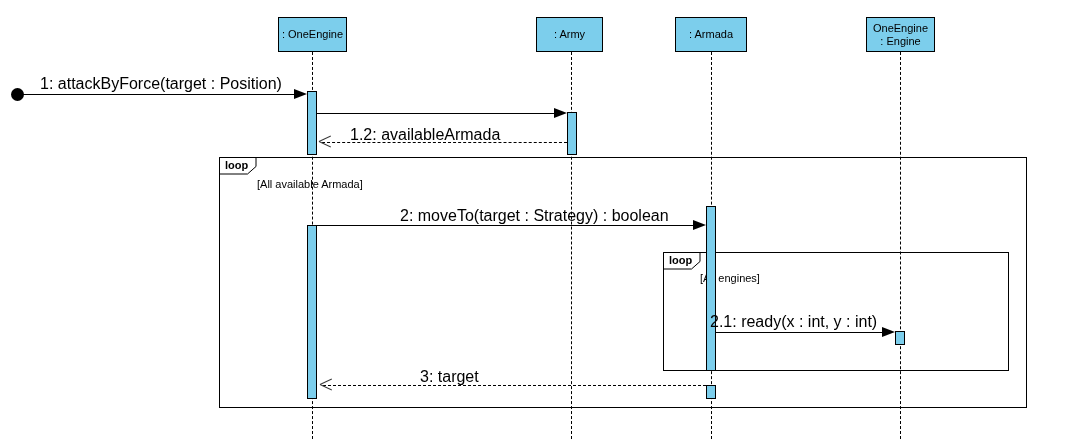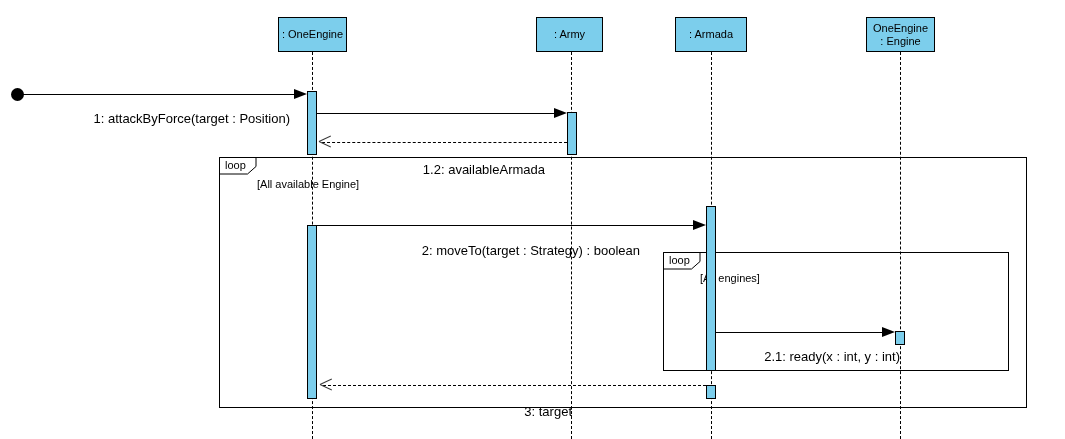--- a/index.html
+++ b/index.html
@@ -13,47 +13,47 @@
   .pbox{
     position:absolute;top:17px;height:35px;background:#7CCEEC;border:1px solid #000;
     box-sizing:border-box;display:flex;flex-direction:column;align-items:center;justify-content:center;
     font-size:11px;line-height:13px;white-space:nowrap;
   }
   
   .act{position:absolute;width:10px;background:#7CCEEC;border:1px solid #000;box-sizing:border-box;}
   
   .frame{position:absolute;border:1px solid #000;box-sizing:border-box;background:transparent;}
   .tab{position:absolute;left:-1px;top:-1px;}
-  .tab-label{position:absolute;left:5px;top:1px;font-weight:normal;font-size:11px;text-align:right;}
+  .tab-label{position:absolute;left:5px;top:1px;font-weight:bold;font-size:11px;text-align:right;}
   .guard{position:absolute;font-size:11px;white-space:nowrap;}
   
   .hline{position:absolute;height:0;border-top:1.2px solid #000;}
   .hdash{position:absolute;height:0;border-top:1.2px dashed #000;}
-  .msg-label{position:absolute;font-size:13px;text-align:right;white-space:nowrap;margin-top:36px;}
+  .msg-label{position:absolute;font-size:16px;text-align:left;white-space:nowrap;}
   .arrow-right{position:absolute;width:0;height:0;border-top:5px solid transparent;
     border-bottom:5px solid transparent;border-left:13px solid #000;}
   .chev{position:absolute;width:13px;height:0;border-top:1.4px solid #3a3a3a;transform-origin:left center;}
   .start-node{position:absolute;width:13px;height:13px;background:#000;border-radius:50%;}
 </style>
 </head>
 <body>
 
 <div class="canvas">
 
   <div class="lifeline" style="left:312px"></div>
   <div class="lifeline" style="left:571px"></div>
   <div class="lifeline" style="left:711px"></div>
   <div class="lifeline" style="left:900px"></div>
 
   <div class="frame" style="left:219px;top:157px;width:808px;height:251px">
     <svg class="tab" width="39" height="18">
       <polygon points="0.5,0.5 37,0.5 37,9.5 28.5,17 0.5,17" fill="#ffffff" stroke="#000000" stroke-width="1"></polygon>
     </svg>
     <span class="tab-label">loop</span>
-    <span class="guard" style="left:37px;top:20px">[All available Engine]</span>
+    <span class="guard" style="left:37px;top:20px">[All available Armada]</span>
   </div>
 
   <div class="frame" style="left:663px;top:252px;width:346px;height:119px">
     <svg class="tab" width="39" height="18">
       <polygon points="0.5,0.5 37,0.5 37,9.5 28.5,17 0.5,17" fill="#ffffff" stroke="#000000" stroke-width="1"></polygon>
     </svg>
     <span class="tab-label">loop</span>
     <span class="guard" style="left:36px;top:19px">[All engines]</span>
   </div>
 

